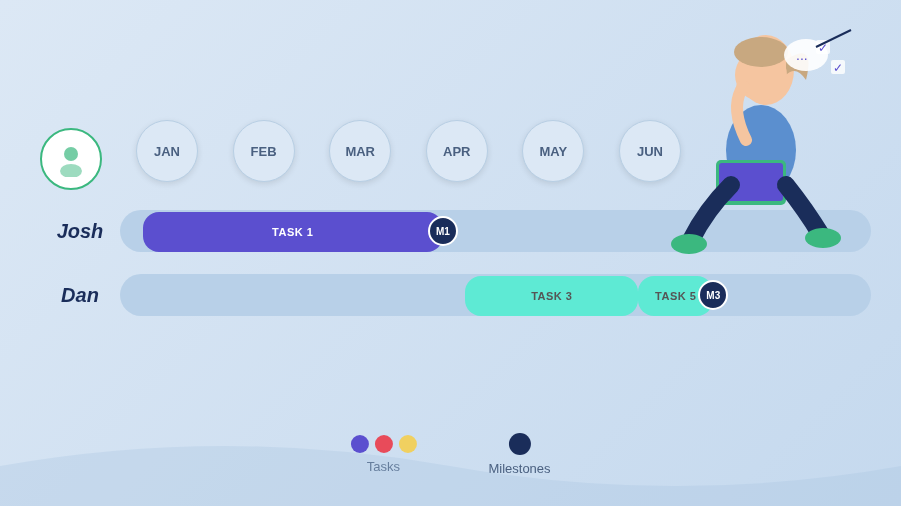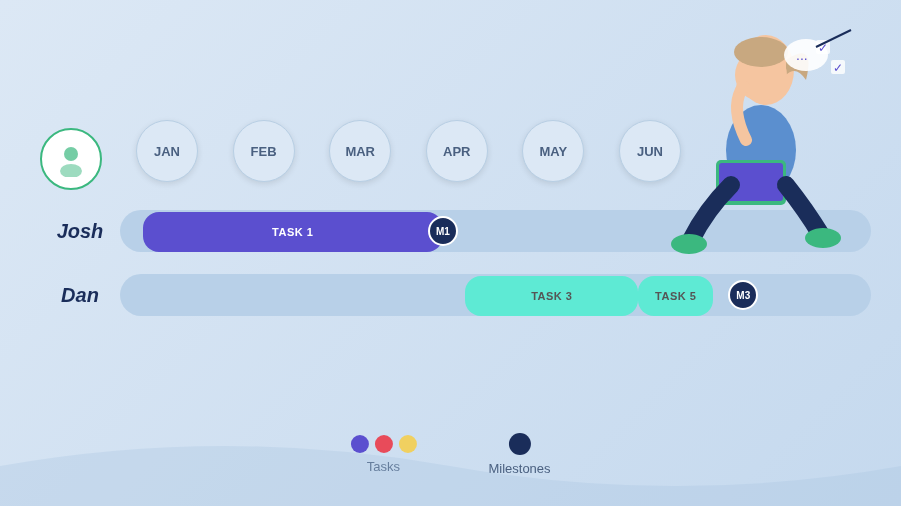--- a/index.html
+++ b/index.html
@@ -226,21 +226,21 @@
       <div class="gantt-track">
         <div class="task-bar task-purple" style="left: 3%; width: 40%;">TASK 1</div>
         <div class="milestone" style="left: calc(43% - 15px);">M1</div>
       </div>
     </div>
     <div class="gantt-row">
       <div class="person-label">Dan</div>
       <div class="gantt-track">
         <div class="task-bar task-yellow" style="left: 46%; width: 23%;">TASK 3</div>
         <div class="task-bar task-yellow" style="left: 69%; width: 10%;">TASK 5</div>
-        <div class="milestone" style="left: calc(79% - 15px); margin-left: 30px;">M3</div>
+        <div class="milestone" style="left: calc(79% - 15px);">M3</div>
       </div>
     </div>
   </div>
 
 <div class="legend" id="legend">
     <div style="display: flex; flex-direction: column; align-items: center; gap: 6px;">
       <div style="display: flex; gap: 6px;">
         <div class="legend-dot" style="background: rgb(91, 79, 207);"></div>
         <div class="legend-dot" style="background: rgb(232, 75, 90);"></div>
         <div class="legend-dot" style="background: rgb(240, 208, 96);"></div>

